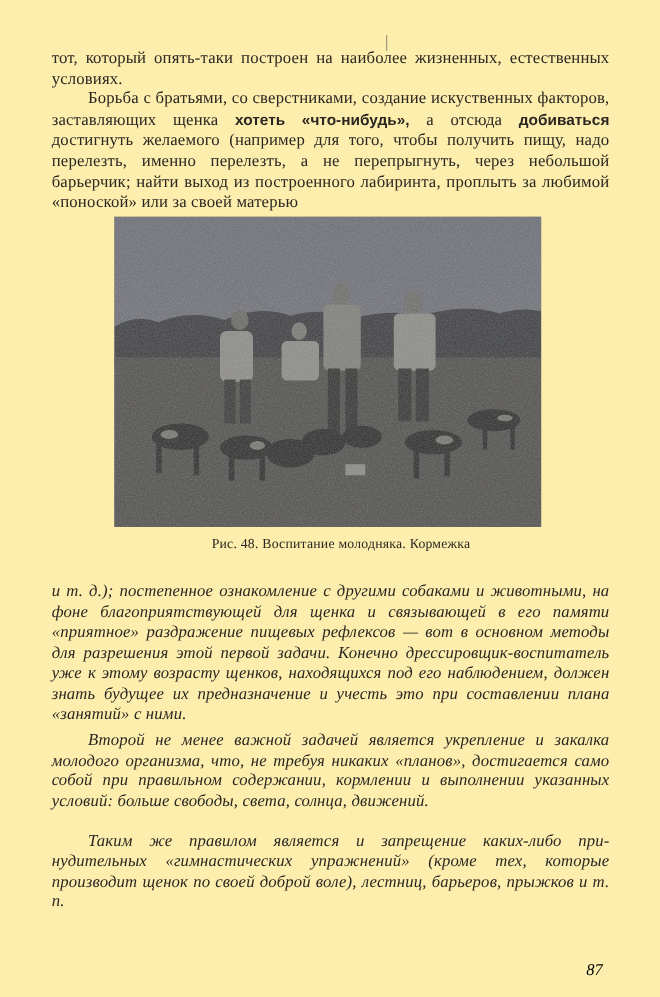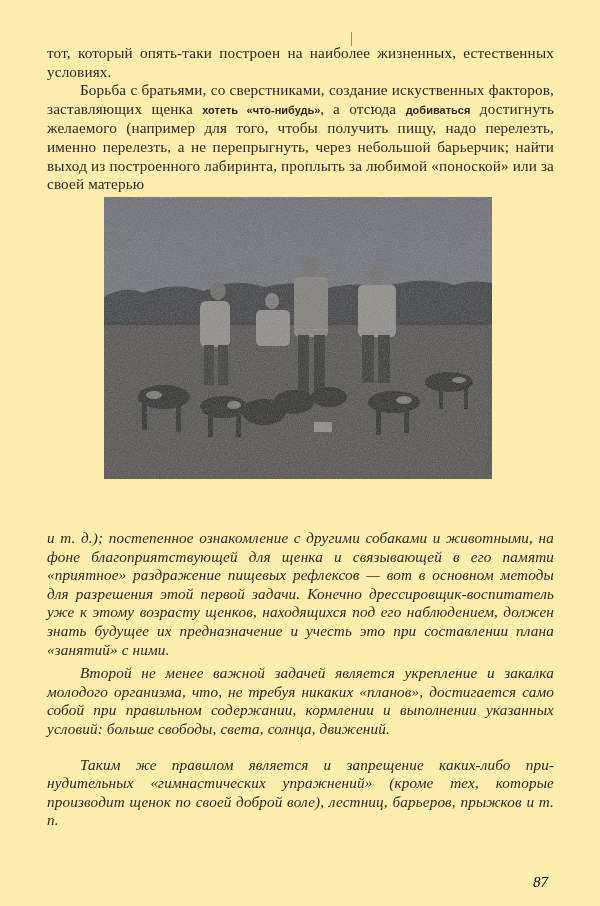--- a/index.html
+++ b/index.html
@@ -12,21 +12,21 @@
   }
   .page { position: absolute; left: 0; top: 0; width: 486px; height: 906px; }
   .block {
     position: absolute; left: 47px; width: 507px;
     font-size: 15.2px; line-height: 18.6px;
     text-align: justify; hyphens: manual;
     letter-spacing: 0.15px;
   }
   .block p { margin: 0; }
   .indent { text-indent: 33px; }
-  .b { font-family: "Liberation Sans", "DejaVu Sans", sans-serif; font-weight: bold; font-size: 11px; letter-spacing: 0; }
+  .b { font-family: "Liberation Sans", "DejaVu Sans", sans-serif; font-weight: bold; font-size: 14px; letter-spacing: 0; }
   .photo {
     position: absolute; left: 104px; top: 197px; width: 388px; height: 282px;
     overflow: hidden;
     background: #5a5b5e;
   }
   .photo svg { display: block; }
   .caption {
     position: absolute; left: 150px; top: 487px; width: 320px; text-align: center;
     font-size: 12.5px; color: #2a2620; letter-spacing: 0.2px;
   }
@@ -108,20 +108,21 @@
         <ellipse cx="50" cy="198" rx="8" ry="4"></ellipse>
         <ellipse cx="130" cy="208" rx="7" ry="4"></ellipse>
         <ellipse cx="300" cy="203" rx="8" ry="4"></ellipse>
         <ellipse cx="355" cy="183" rx="7" ry="3"></ellipse>
         <rect x="210" y="225" width="18" height="10" fill="#9a9994"></rect>
       </g>
       <rect x="0" y="0" width="388" height="282" filter="url(#grain)"></rect>
     </svg>
   </div>
 
+  <div class="caption">Рис. 48. Воспитание молодняка. Кормежка</div>
 
   <div class="block" style="top:529px;font-style:italic;">
     <p>и т. д.); постепенное ознакомление с другими собаками и живот­ными, на фоне благоприятствующей для щенка и связывающей в его памяти «приятное» раздражение пищевых рефлексов — вот в основном методы для разрешения этой первой задачи. Конечно дрессировщик-воспитатель уже к этому возрасту щенков, находя­щихся под его наблюдением, должен знать будущее их предна­значение и учесть это при составлении плана «занятий» с ними.</p>
     <p class="indent" style="margin-top:5px;">Второй не менее важной задачей является укрепление и за­калка молодого организма, что, не требуя никаких «планов», до­стигается само собой при правильном содержании, кормлении и выполнении указанных условий: больше свободы, света, солнца, движений.</p>
     <p class="indent" style="margin-top:17px;">Таким же правилом является и запрещение каких-либо при­нудительных «гимнастических упражнений» (кроме тех, которые производит щенок по своей доброй воле), лестниц, барьеров, прыжков и т. п.</p>
   </div>
 
   <div class="pagenum">87</div>
 </div>
 

